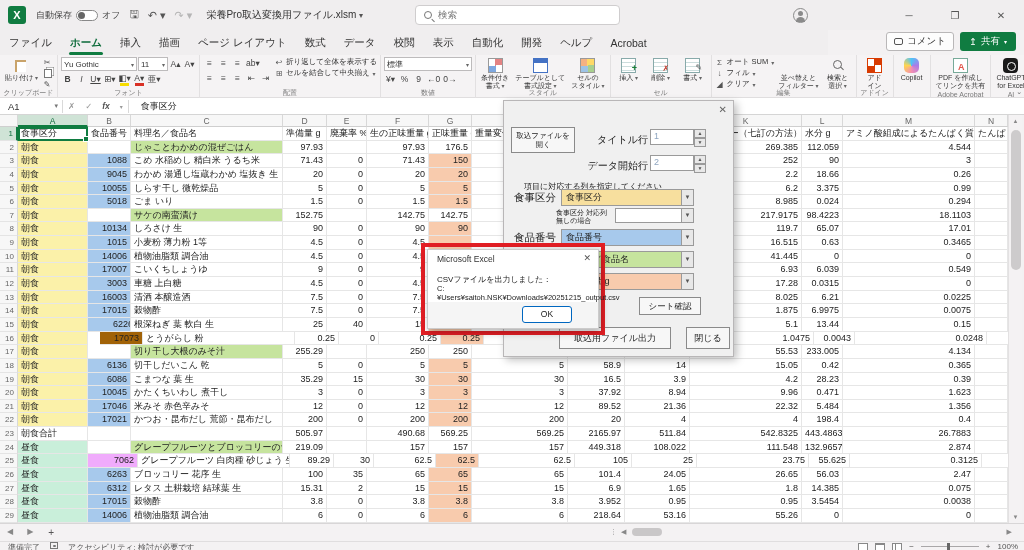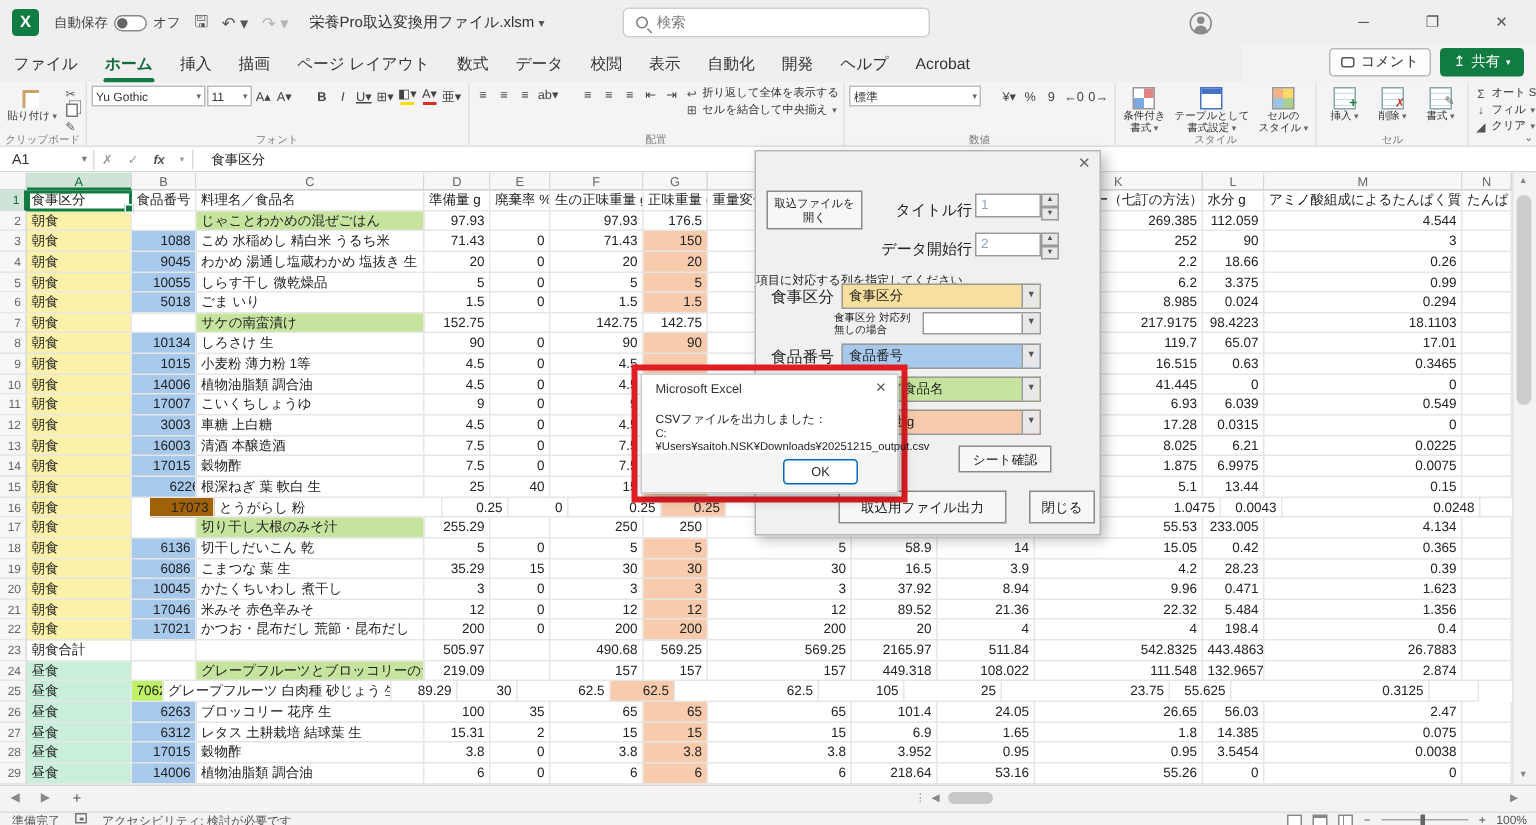--- a/index.html
+++ b/index.html
@@ -39,21 +39,21 @@
   #ribbon { position:absolute; left:0; top:55px; width:1024px; height:43px; background:#F5F3F4; border-bottom:1px solid #E0DEDF; display:flex; }
   .rgroup { position:relative; height:43px; border-right:1px solid #E2E0E1; padding:2px 3px 10px 3px; display:flex; align-items:flex-start; gap:2px; flex:0 0 auto; }
   .rg-label { position:absolute; bottom:0px; left:0; right:0; text-align:center; font-size:7px; color:#7a7a7a; white-space:nowrap; overflow:hidden; }
   .rbig { display:flex; flex-direction:column; align-items:center; width:auto; min-width:30px; padding:1px 2px; }
   .rbig .ico { width:17px; height:15px; font-size:13px; line-height:15px; text-align:center; color:#3a6; }
   .rbig .blab { font-size:7px; color:#333; text-align:center; line-height:8px; margin-top:1px; white-space:pre-line; }
   .rbig .blab .caret{ font-size:6px; color:#666; }
   .rstack { display:flex; flex-direction:column; gap:1px; justify-content:flex-start; }
   .rsmall { display:flex; align-items:center; gap:2px; font-size:7.5px; color:#333; height:10px; white-space:nowrap; }
   .rsmall .g { font-size:8px; color:#555; width:10px; text-align:center; }
-  .rrows { display:flex; gap:12px; }
+  .rrows { display:flex; flex-direction:column; gap:2px; }
   .rrow { display:flex; align-items:center; gap:1px; }
   .rcombo { background:#fff; border:1px solid #BDBBBC; font-size:8px; color:#333; height:14px; display:flex; align-items:center; justify-content:space-between; padding:0 2px; }
   .rcombo .caret { color:#666; font-size:6px; }
   .rmini { min-width:13px; height:13px; font-size:8.5px; color:#444; display:flex; flex-direction:column; align-items:center; justify-content:center; line-height:9px; padding:0 1px; }
   .rmini .bar { width:9px; height:2.5px; margin-top:0.5px; }
   .rmini.bld{font-weight:bold;} .rmini.itl{font-style:italic;} .rmini.unl{text-decoration:underline;}
   .caret6 { font-size:6px; color:#666; margin-left:1px; }
   
   .i-paste { background:linear-gradient(#fff,#fff) 3px 4px/9px 10px no-repeat, linear-gradient(#c9a36a,#c9a36a) 1px 2px/11px 12px no-repeat; border-radius:1px; }
   .i-cf { background:conic-gradient(#E48383 0 25%, #fff 0 50%, #7EA8E0 0 75%, #fff 0); border:1px solid #999; }
@@ -129,21 +129,21 @@
 
   
   #dialog { position:absolute; left:503px; top:100px; width:231px; height:257px; background:#F0F0F0; border:1px solid #B8B6B7; box-shadow:3px 3px 8px rgba(0,0,0,0.25); z-index:5; font-size:10px; color:#222; }
   #dlg-close { position:absolute; right:6px; top:3px; color:#666; font-size:10px; }
   .dlg-btn { position:absolute; background:#F7F7F7; border:1px solid #8A8A8A; font-size:7.5px; color:#222; display:flex; align-items:center; justify-content:center; text-align:center; line-height:9px; }
   #btn-open { left:7px; top:26px; width:64px; height:26px; padding:2px; }
   .spinlabel { position:absolute; font-size:10px; color:#222; text-align:right; width:60px; }
   .spinbox { position:absolute; width:44px; height:16px; background:#fff; border:1px solid #9a9a9a; font-size:9px; color:#8FA6C0; padding:1px 3px; }
   .spinner { position:absolute; width:12px; height:16px; display:flex; flex-direction:column; }
   .spinner div { flex:1; border:1px solid #9a9a9a; background:#E8E8E8; font-size:5px; color:#555; text-align:center; line-height:7px; }
-  #dlg-hint { position:absolute; left:0; top:80px; font-size:8px; color:#222; }
+  #dlg-hint { position:absolute; left:20px; top:80px; font-size:8px; color:#222; }
   .frow-label { position:absolute; left:10px; width:48px; font-size:10.5px; color:#222; }
   .combo { position:absolute; left:57px; width:133px; height:17px; border:1px solid #9a9a9a; background:#fff; font-size:9px; line-height:15px; padding-left:4px; white-space:nowrap; overflow:hidden; }
   .combo .da { position:absolute; right:0; top:0; width:12px; height:100%; background:#E8E8E8; border-left:1px solid #9a9a9a; font-size:6px; color:#555; text-align:center; line-height:15px; }
   .sub-label { position:absolute; left:52px; top:108px; width:58px; font-size:7px; line-height:8px; color:#222; }
   #btn-sheet { left:135px; top:196px; width:62px; height:18px; font-size:8.5px; }
   #btn-export { left:55px; top:226px; width:112px; height:22px; font-size:9px; }
   #btn-close2 { left:182px; top:226px; width:44px; height:22px; font-size:9px; }
 
   
   #redbox { position:absolute; left:421px; top:243px; width:184px; height:92px; border:4px solid #E31E24; z-index:9; }
@@ -886,21 +886,21 @@
           <div class="c num" style="width: 57px;">449.318</div>
           <div class="c num" style="width: 65px;">108.022</div>
           <div class="c num" style="width: 112px;">111.548</div>
           <div class="c num" style="width: 41px;">132.9657</div>
           <div class="c num" style="width: 132px;">2.874</div>
           <div class="c num" style="width: 33px;"></div>
         </div>
         <div class="grow">
           <div class="rn">25</div>
           <div class="c" style="width: 70px; background: rgb(201, 239, 218);">昼食</div>
-          <div class="c num" style="width: 21px; background: #bef264; text-align: right;">7062</div>
+          <div class="c num" style="width: 50px; background: #f0abfc; text-align: right;">7062</div>
           <div class="c" style="width: 152px;">グレープフルーツ 白肉種 砂じょう 生</div>
           <div class="c num" style="width: 44px;">89.29</div>
           <div class="c num" style="width: 40px;">30</div>
           <div class="c num" style="width: 62px;">62.5</div>
           <div class="c num" style="width: 43px; background: rgb(248, 203, 173);">62.5</div>
           <div class="c num" style="width: 96px;">62.5</div>
           <div class="c num" style="width: 57px;">105</div>
           <div class="c num" style="width: 65px;">25</div>
           <div class="c num" style="width: 112px;">23.75</div>
           <div class="c num" style="width: 41px;">55.625</div>

